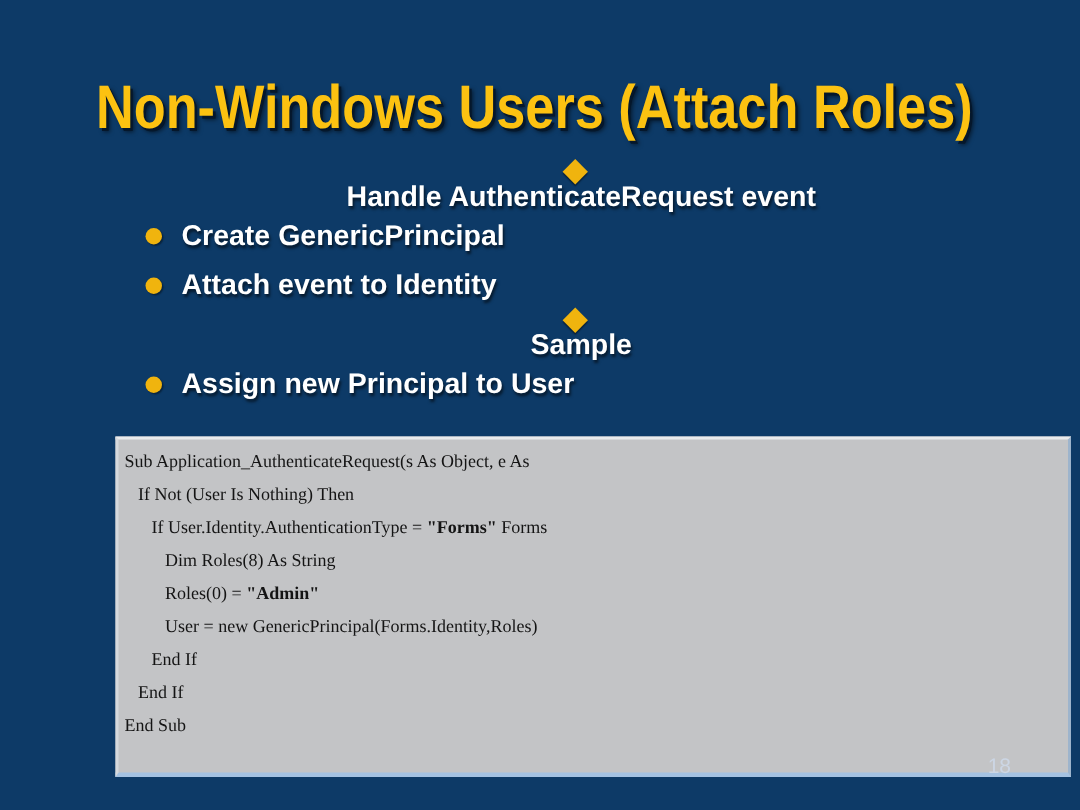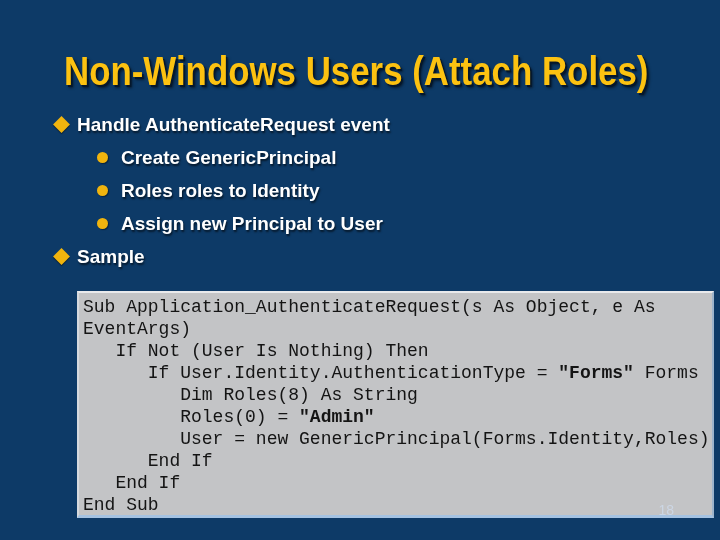--- a/index.html
+++ b/index.html
@@ -15,21 +15,21 @@
     position:absolute;left:27px;top:50px;
     font-size:41px;font-weight:bold;line-height:1.05;
     color:var(--title,#fcc211);
     white-space:nowrap;
     transform:scaleX(.85);transform-origin:left top;
     text-shadow:2px 2px 0 #05172b, 3px 3px 3px rgba(0,0,0,.55);
   }
 
   .bullets{position:absolute;left:0;top:108px;right:0;}
   .bullet-row{display:flex;align-items:center;height:33px;}
-  .bullet-row.l1{padding-left:18px;}
+  .bullet-row.l1{padding-left:18px;flex-direction:column;}
   .bullet-row.l2{padding-left:60px;align-items:center;}
   .marker{flex:0 0 auto;display:inline-block;}
   .marker.diamond{
     width:13px;height:13px;margin-right:9px;
     background:var(--bullet-marker,#f0b40e);
     transform:rotate(45deg) scale(.92);
     box-shadow:1px 1px 1px rgba(0,0,0,.45);
   }
   .marker.circle{
     width:11px;height:11px;margin-right:13px;border-radius:50%;
@@ -47,22 +47,22 @@
     box-sizing:border-box;
     background:var(--code-background,#c3c4c6);
     border-top:2px solid var(--code-border-light,#e9eaec);
     border-left:2px solid #d6d9dd;
     border-right:2px solid #9db4cc;
     border-bottom:3px solid var(--code-border-blue,#a4c2e2);
     padding:3px 4px;
     overflow:hidden;
   }
   .code-line{
-    white-space:pre;line-height:22px;font-size:18px;
-    font-family:Liberation Mono, monospace;
+    white-space:pre;line-height:22px;font-size:12px;
+    font-family:Liberation Serif, serif;
     color:var(--code-text,#141414);
   }
   .code-line .code-bold{font-weight:bold;}
 
   .page-number{
     position:absolute;right:46px;top:502px;
     font-size:14px;color:var(--page-number,#ccd6e4);
     font-family:"Liberation Sans",sans-serif;
   }
 </style>
@@ -76,35 +76,34 @@
       <div class="bullet-row l1">
         <span class="marker diamond"></span>
         <span class="bullet-text">Handle AuthenticateRequest event</span>
       </div>
       <div class="bullet-row l2">
         <span class="marker circle"></span>
         <span class="bullet-text">Create GenericPrincipal</span>
       </div>
       <div class="bullet-row l2">
         <span class="marker circle"></span>
-        <span class="bullet-text">Roles roles to Identity</span>
+        <span class="bullet-text">Attach event to Identity</span>
+      </div>
+      <div class="bullet-row l1">
+        <span class="marker diamond"></span>
+        <span class="bullet-text">Sample</span>
       </div>
       <div class="bullet-row l2">
         <span class="marker circle"></span>
         <span class="bullet-text">Assign new Principal to User</span>
       </div>
-      <div class="bullet-row l1">
-        <span class="marker diamond"></span>
-        <span class="bullet-text">Sample</span>
-      </div>
     </div>
 
   <div class="codebox" id="codebox">
       <div class="code-line"><span>Sub Application_AuthenticateRequest(s As Object, e As</span></div>
-      <div class="code-line"><span>EventArgs)</span></div>
       <div class="code-line"><span>   If Not (User Is Nothing) Then</span></div>
       <div class="code-line"><span>      If User.Identity.AuthenticationType = </span><span class="code-bold">"Forms"</span><span> Forms</span></div>
       <div class="code-line"><span>         Dim Roles(8) As String</span></div>
       <div class="code-line"><span>         Roles(0) = </span><span class="code-bold">"Admin"</span></div>
       <div class="code-line"><span>         User = new GenericPrincipal(Forms.Identity,Roles)</span></div>
       <div class="code-line"><span>      End If</span></div>
       <div class="code-line"><span>   End If</span></div>
       <div class="code-line"><span>End Sub</span></div>
     </div>
 

